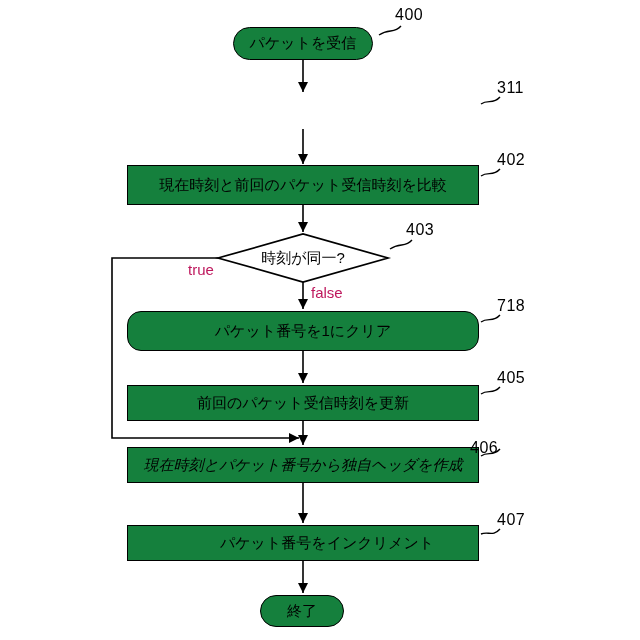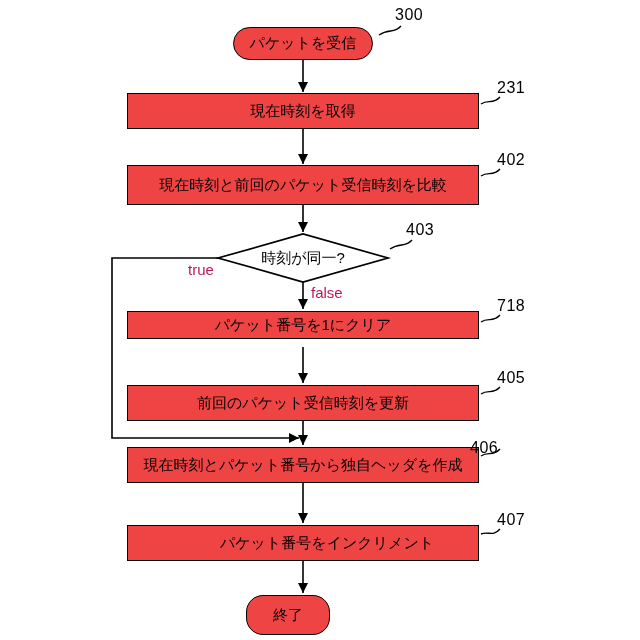--- a/index.html
+++ b/index.html
@@ -22,21 +22,21 @@
   }
   .node {
     position: absolute;
     box-sizing: border-box;
     display: flex;
     align-items: center;
     justify-content: center;
     text-align: center;
     font-size: 15px;
     color: #000000;
-    background: #ef4444;
+    background: #15803d;
     line-height: 1.1;
   }
   .box {
     border: 1.7px solid #000000;
   }
   .terminal {
     border: 1.7px solid #000000;
     border-radius: 17px;
   }
   .diamond-text {
@@ -90,56 +90,53 @@
       <path d="M500,315 C493,323 488,317 481,322"></path>
       <path d="M500,387 C493,395 488,389 481,394"></path>
       <path d="M500,449 C493,457 488,451 481,456"></path>
       <path d="M500,529 C493,537 488,531 481,534"></path>
     </g>
   </svg>
 
   <div class="node terminal" style="left:233px; top:27px; width:140px; height:33px;">
     <span>パケットを受信</span>
   </div>
-  <div class="ref" style="left:395px; top:6px;">300</div>
+  <div class="ref" style="left:395px; top:6px;">400</div>
 
-  <div class="node box" style="left:127px; top:93px; width:352px; height:36px;">
-    <span>現在時刻を取得</span>
-  </div>
-  <div class="ref" style="left:497px; top:79px;">231</div>
+  <div class="ref" style="left:497px; top:79px;">311</div>
 
   <div class="node box" style="left:127px; top:165px; width:352px; height:40px;">
     <span>現在時刻と前回のパケット受信時刻を比較</span>
   </div>
   <div class="ref" style="left:497px; top:151px;">402</div>
 
   <div class="node diamond-text" style="left:233px; top:240px; width:140px; height:36px;">
     <span>時刻が同一?</span>
   </div>
   <div class="ref" style="left:406px; top:221px;">403</div>
   <div class="branch-label" style="left:188px; top:261px;">true</div>
   <div class="branch-label" style="left:311px; top:284px;">false</div>
 
-  <div class="node box" style="left:127px; top:311px; width:352px; height:28px;">
+  <div class="node box" style="left:127px; top:311px; width:352px; height:40px;border-radius:14px;">
     <span>パケット番号を1にクリア</span>
   </div>
   <div class="ref" style="left:497px; top:297px;">718</div>
 
   <div class="node box" style="left:127px; top:385px; width:352px; height:36px;">
     <span>前回のパケット受信時刻を更新</span>
   </div>
   <div class="ref" style="left:497px; top:369px;">405</div>
 
-  <div class="node box" style="left:127px; top:447px; width:352px; height:36px;">
+  <div class="node box" style="left:127px; top:447px; width:352px; height:36px;font-style:italic;">
     <span>現在時刻とパケット番号から独自ヘッダを作成</span>
   </div>
   <div class="ref" style="left:470px; top:439px;">406</div>
 
   <div class="node box" style="left:127px; top:525px; width:352px; height:36px;padding-left:48px;">
     <span>パケット番号をインクリメント</span>
   </div>
   <div class="ref" style="left:497px; top:511px;">407</div>
 
-  <div class="node terminal" style="left:246px; top:595px; width:84px; height:40px;">
+  <div class="node terminal" style="left:260px; top:595px; width:84px; height:32px;">
     <span>終了</span>
   </div>
 
 </div>
 
 </body></html>

